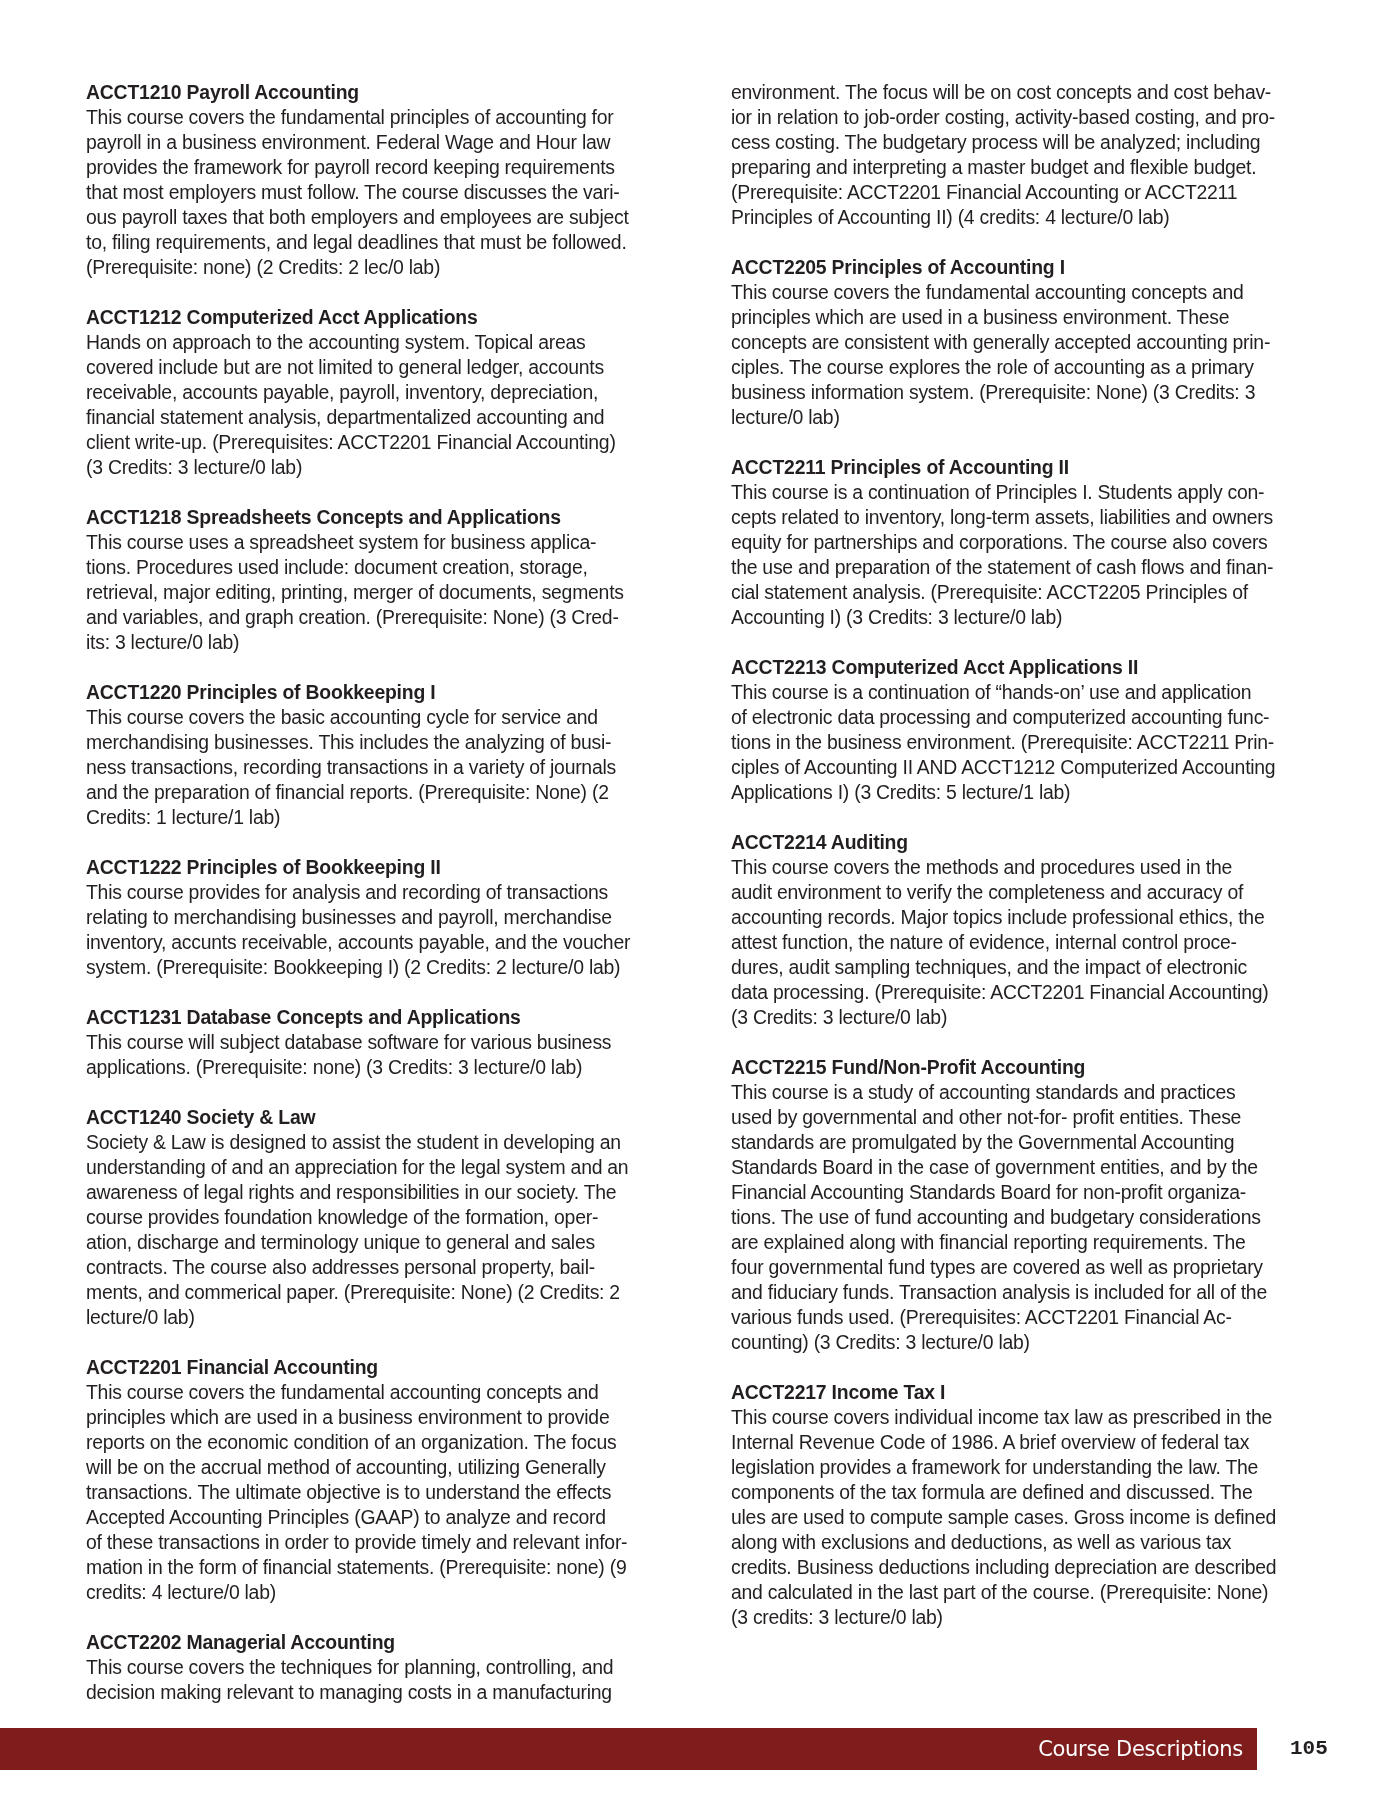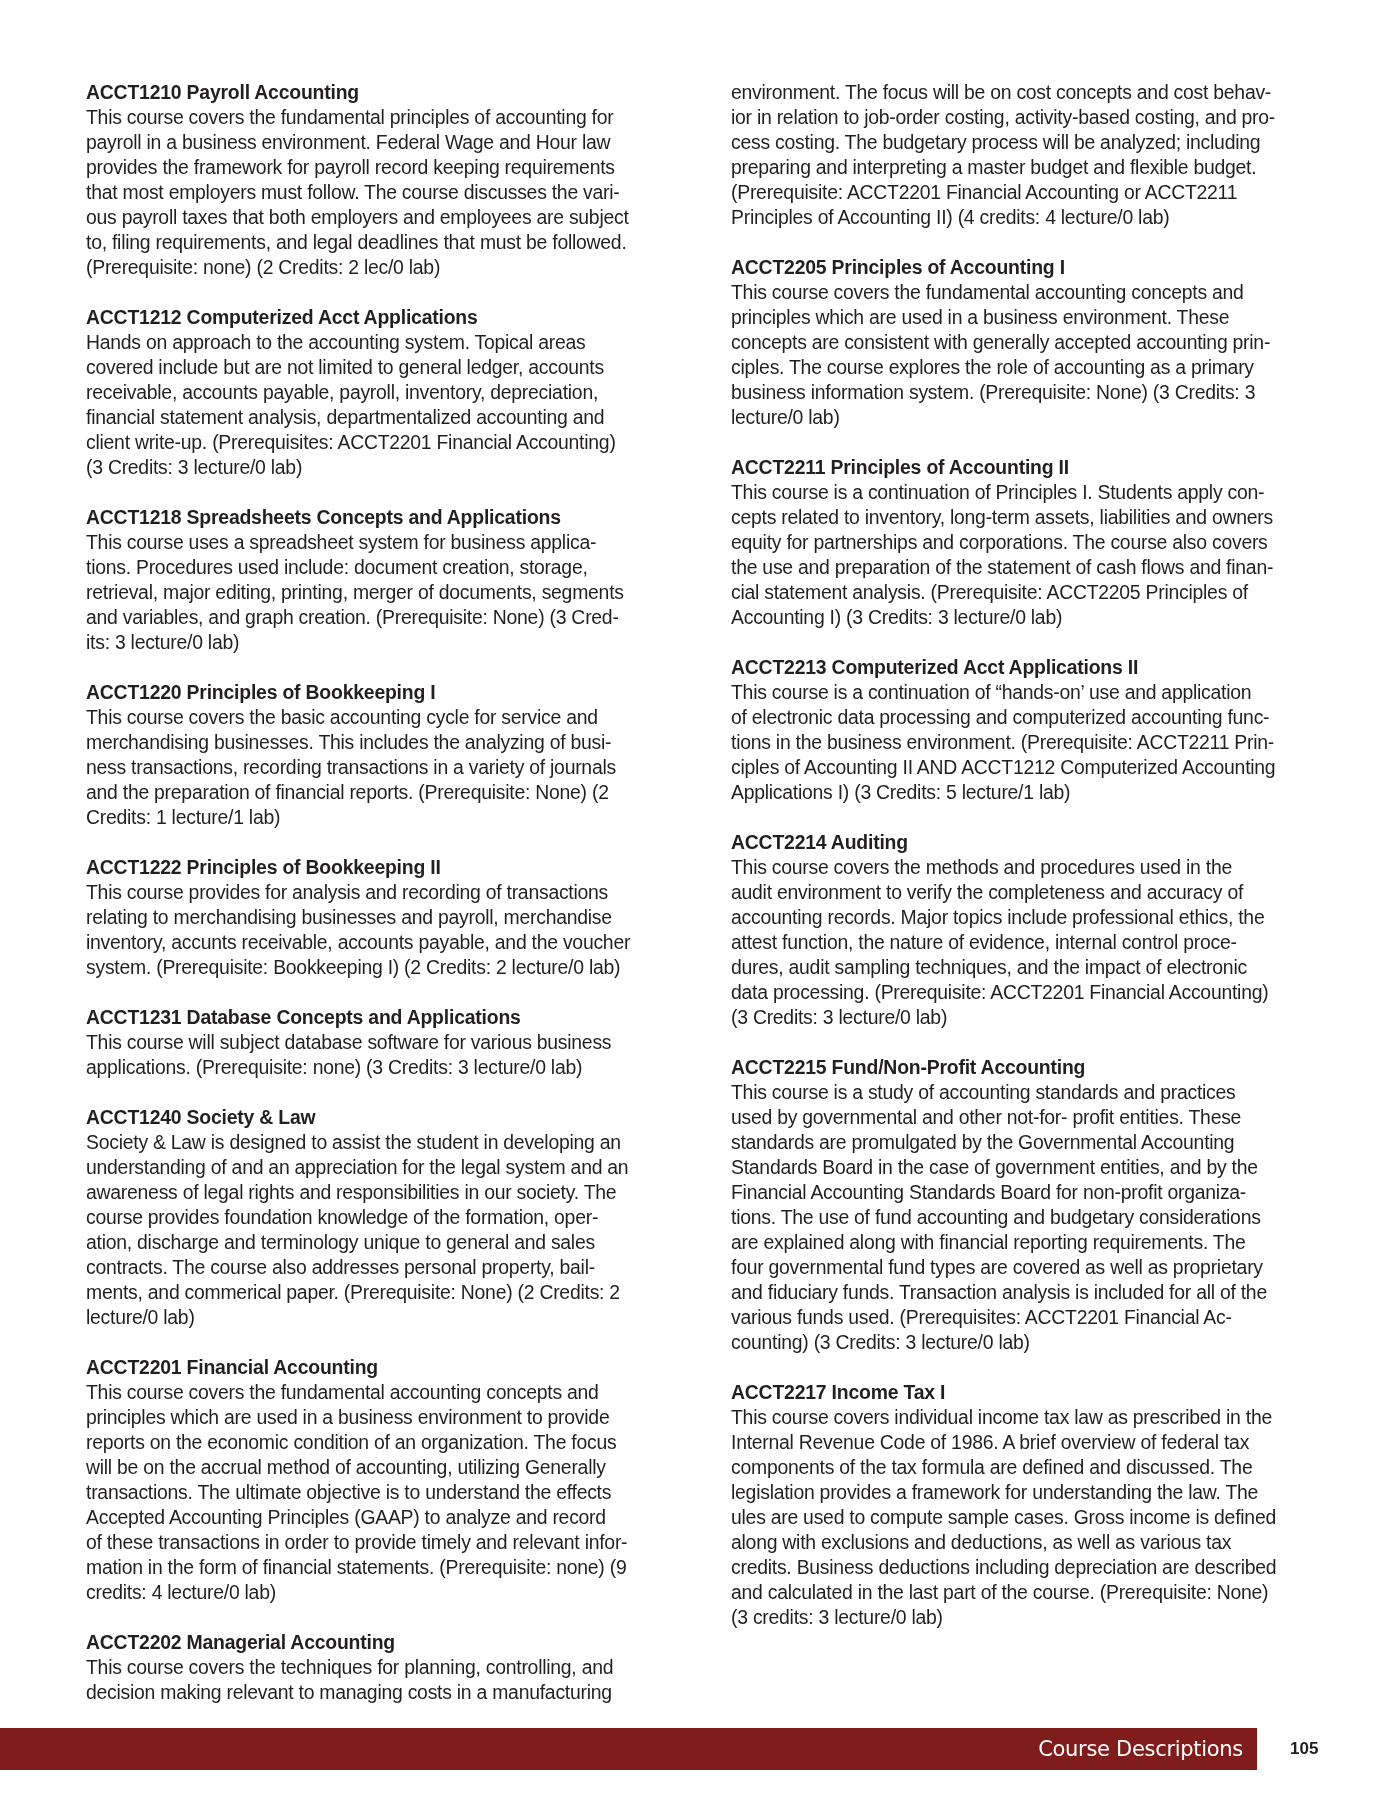--- a/index.html
+++ b/index.html
@@ -5,21 +5,21 @@
   html, body { margin: 0; padding: 0; background: #ffffff; }
   body { width: 1382px; height: 1800px; position: relative; overflow: hidden; font-family: "Liberation Sans", sans-serif; color: #231f20; }
   .col { position: absolute; top: 80px; width: 620px; }
   .col-left { left: 86px; }
   .col-right { left: 731px; }
   .entry { margin: 0 0 25px 0; }
   .line { display: block; height: 25px; line-height: 25px; font-size: 19.4px; white-space: nowrap; letter-spacing: -0.25px; }
   .line.head { font-weight: bold; letter-spacing: -0.2px; }
   .footer-bar { position: absolute; left: 0; top: 1728px; width: 1257px; height: 42px; background: #7f1d1d; }
   .footer-title { position: absolute; right: 14px; top: 0; height: 42px; line-height: 42px; color: #ffffff; font-size: 21px; font-family: "DejaVu Sans", sans-serif; letter-spacing: -0.3px; }
-  .page-num { position: absolute; left: 1290px; top: 1728px; height: 42px; line-height: 42px; font-size: 17px; font-weight: bold; color: #231f20; font-family: Liberation Sans, sans-serif; }
+  .page-num { position: absolute; left: 1290px; top: 1728px; height: 42px; line-height: 42px; font-size: 21px; font-weight: bold; color: #231f20; font-family: Liberation Mono, monospace; }
 </style>
 </head>
 <body>
 
 <div class="col col-left">
     <div class="entry">
       <span class="line head">ACCT1210 Payroll Accounting</span>
       <span class="line">This course covers the fundamental principles of accounting for</span>
       <span class="line">payroll in a business environment. Federal Wage and Hour law</span>
       <span class="line">provides the framework for payroll record keeping requirements</span>
@@ -150,22 +150,22 @@
       <span class="line">are explained along with financial reporting requirements. The</span>
       <span class="line">four governmental fund types are covered as well as proprietary</span>
       <span class="line">and fiduciary funds. Transaction analysis is included for all of the</span>
       <span class="line">various funds used. (Prerequisites: ACCT2201 Financial Ac-</span>
       <span class="line">counting) (3 Credits: 3 lecture/0 lab)</span>
     </div>
     <div class="entry">
       <span class="line head">ACCT2217 Income Tax I</span>
       <span class="line">This course covers individual income tax law as prescribed in the</span>
       <span class="line">Internal Revenue Code of 1986. A brief overview of federal tax</span>
+      <span class="line">legislation provides a framework for understanding the law. The</span>
       <span class="line">components of the tax formula are defined and discussed. The</span>
-      <span class="line">legislation provides a framework for understanding the law. The</span>
       <span class="line">ules are used to compute sample cases. Gross income is defined</span>
       <span class="line">along with exclusions and deductions, as well as various tax</span>
       <span class="line">credits. Business deductions including depreciation are described</span>
       <span class="line">and calculated in the last part of the course. (Prerequisite: None)</span>
       <span class="line">(3 credits: 3 lecture/0 lab)</span>
     </div>
   </div>
 
 <div class="footer-bar">
   <span class="footer-title">Course Descriptions</span>

